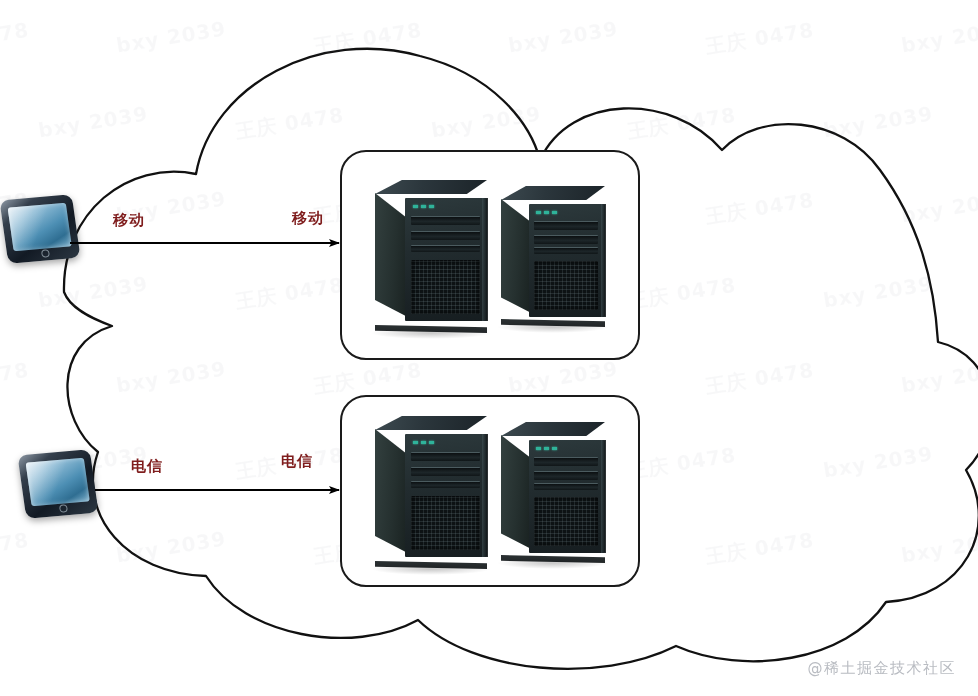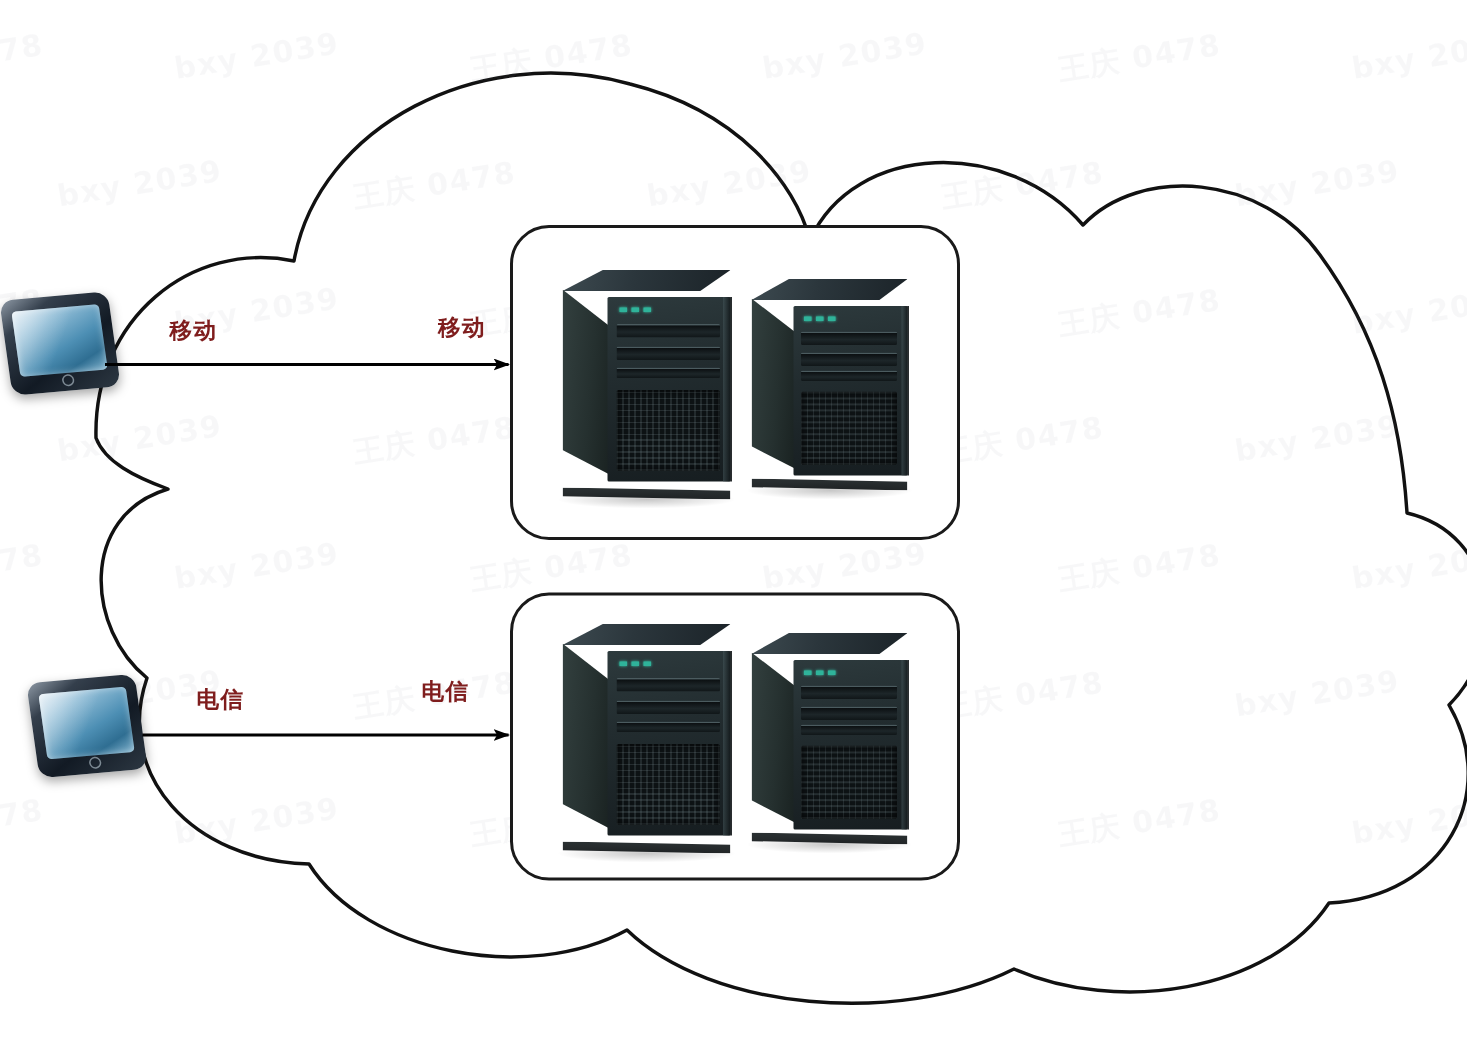--- a/index.html
+++ b/index.html
@@ -427,14 +427,15 @@
     </defs>
     <line x1="70" y1="243" x2="339" y2="243" stroke="#000000" stroke-width="2.1" marker-end="url(#arrowhead)"></line>
     <line x1="95" y1="490" x2="339" y2="490" stroke="#000000" stroke-width="2.1" marker-end="url(#arrowhead)"></line>
   </svg>
 
   <div class="link-label" id="label-mobile-near">移动</div>
   <div class="link-label" id="label-mobile-far">移动</div>
   <div class="link-label" id="label-telecom-near">电信</div>
   <div class="link-label" id="label-telecom-far">电信</div>
 
+  <div id="site-credit">@稀土掘金技术社区</div>
 
 </div>
 
 </body></html>

